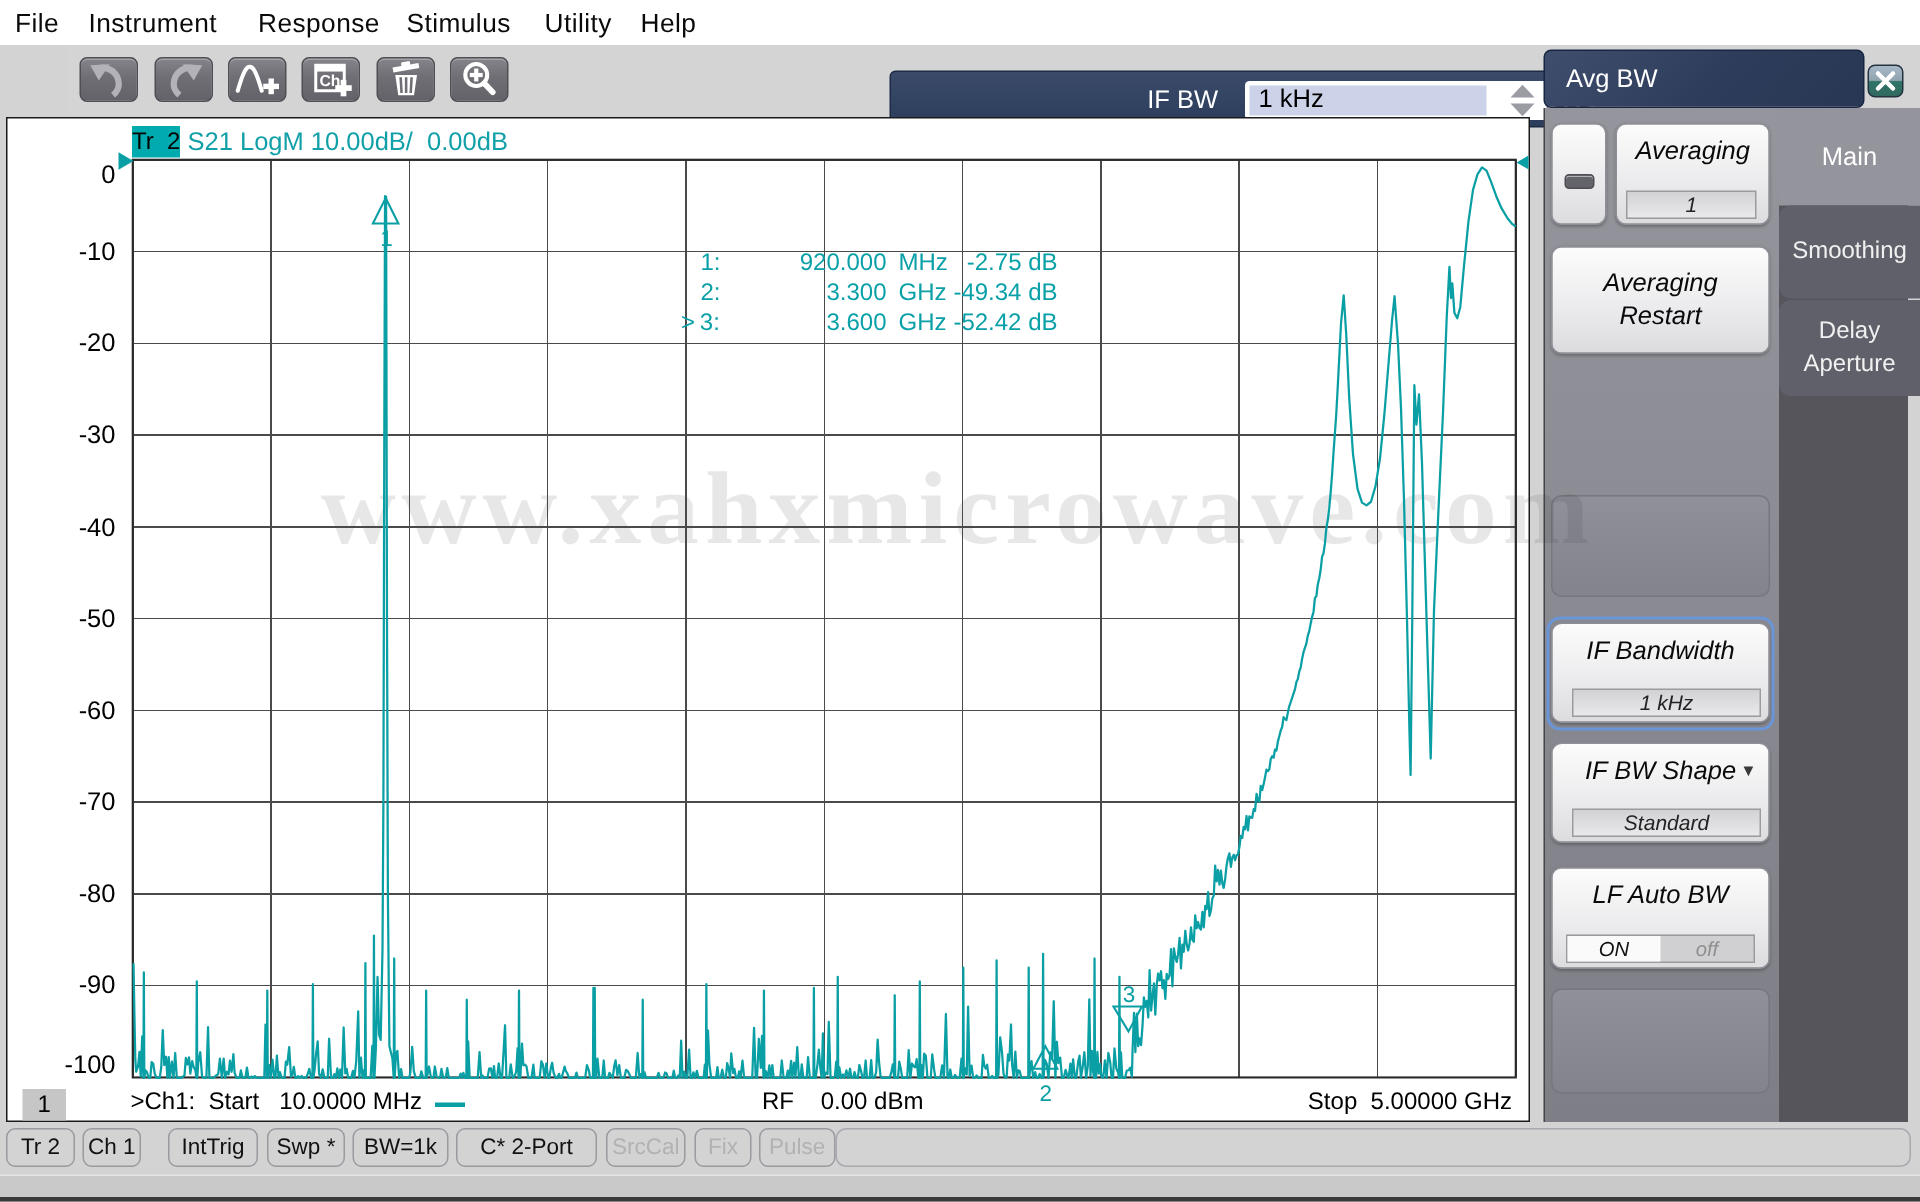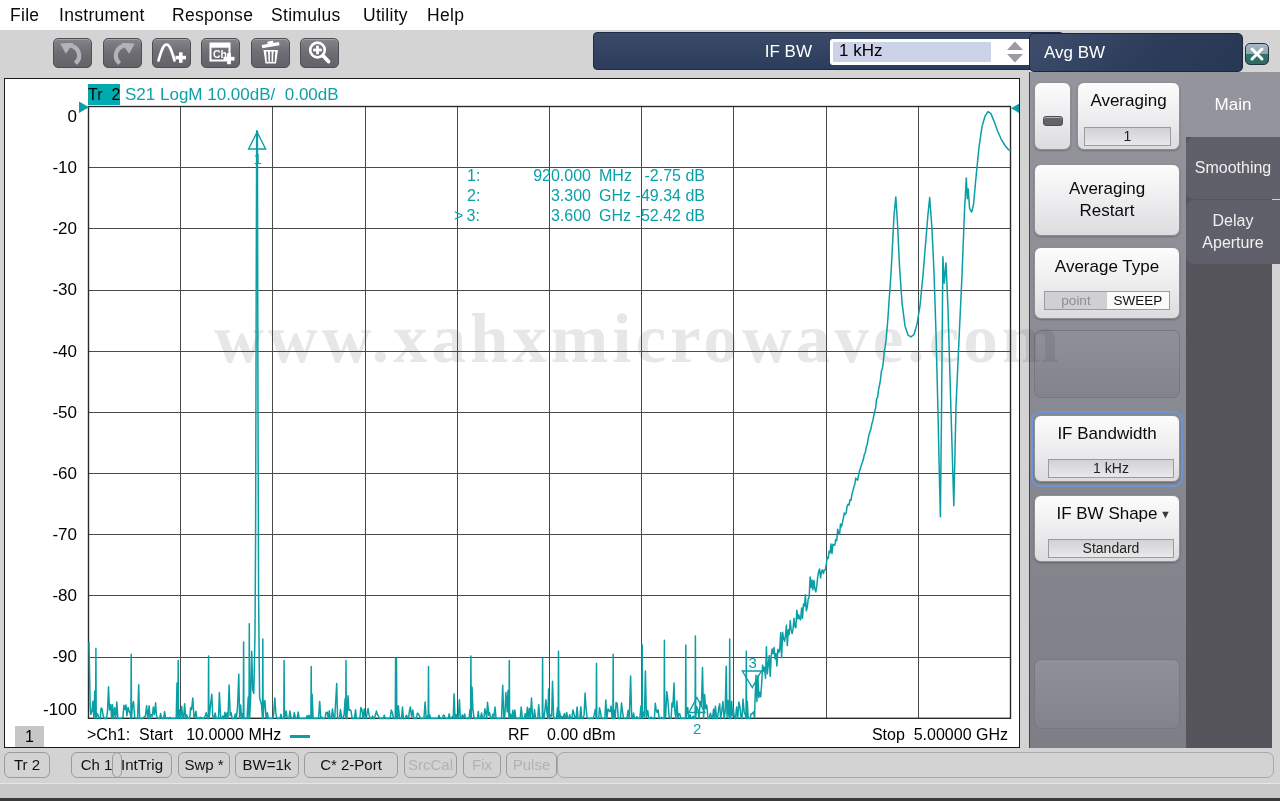--- a/index.html
+++ b/index.html
@@ -3,21 +3,21 @@
 <meta charset="utf-8">
 <style>
 * { margin:0; padding:0; box-sizing:border-box; }
 html,body { width:1280px; height:801px; overflow:hidden; font-family:"Liberation Sans",sans-serif; background:#d3d3d3; }
 #menubar { position:absolute; left:0; top:0; width:1280px; height:30px; background:#ffffff; }
 #menubar span { position:absolute; top:5px; font-size:17.5px; letter-spacing:0.3px; color:#0a0a0a; }
 #toolbar { position:absolute; left:0; top:30px; width:1280px; height:48px; background:#d4d4d4;margin-left:45px; }
 .tbtn { position:absolute; top:8px; width:39px; height:30px; border-radius:5px;
   background:linear-gradient(180deg,#84848a 0%,#6e6e74 45%,#626268 100%);
   border:1px solid #4e4e54; box-shadow:inset 0 1px 0 rgba(255,255,255,0.25); }
-#ifbwbar { position:absolute; left:548px; top:2px; width:471px; height:38px; background:linear-gradient(180deg,#3a4a68,#2c3c5c); border:1px solid #1d2b44; border-radius:4px; }
+#ifbwbar { position:absolute; left:548px; top:17px; width:471px; height:38px; background:linear-gradient(180deg,#3a4a68,#2c3c5c); border:1px solid #1d2b44; border-radius:4px; }
 #ifbwbar .lbl { position:absolute; left:0; top:9px; width:218px; text-align:right; color:#fff; font-size:17px; }
 #ifbwfield { position:absolute; left:236px; top:6px; width:203px; height:26px; background:#fff; border-radius:3px; }
 #ifbwinner { position:absolute; left:3px; top:3px; width:158px; height:20px; background:#ccd3e8; }
 #ifbwfield .val { position:absolute; left:9px; top:2px; font-size:17px; color:#000; }
 #chartwin { position:absolute; left:4px; top:78px; width:1016px; height:670px; background:#ffffff; border:1px solid #1a1a1a; }
 #watermark { position:absolute; left:214px; top:300px; width:980px; font-family:"Liberation Serif",serif; font-weight:bold; font-size:69px; letter-spacing:4px; color:rgba(40,40,45,0.115); z-index:5; }
 #chartsvg { position:absolute; left:0; top:0; z-index:6; }
 .ylab { position:absolute; width:72px; text-align:right; font-size:17px; color:#000; z-index:7; }
 #tr2box { position:absolute; left:83px; top:5px; width:32px; height:21px; background:#00abb0; color:#000; font-size:16px; text-align:center; line-height:21px; z-index:7; }
 #ttl { position:absolute; left:120px; top:6px; font-size:17px; color:#12a0a8; z-index:7; }
@@ -28,21 +28,21 @@
 #panel { position:absolute; left:1029px; top:33px; width:251px; height:715px; }
 #phead { position:absolute; left:0; top:0; width:214px; height:39px; background:linear-gradient(135deg,#3e4e6c 0%,#2c3c5a 55%,#283854 100%); border:1px solid #182640; border-radius:5px; color:#fff; font-size:17px; }
 #phead .t { position:absolute; left:14px; top:9px; }
 #pclose { position:absolute; left:215px; top:9px; width:24px; height:22px; border-radius:5px; background:linear-gradient(180deg,#a8b8c8 0%,#8fa4ae 48%,#2f7468 52%,#31695f 100%); border:1px solid #25323f; color:#fff; font-size:15px; font-weight:bold; text-align:center; }
 #pbody { position:absolute; left:0; top:39px; width:157px; height:676px; background:linear-gradient(180deg,#95959d,#7e7e86); border-left:1px solid #454549; }
 #ptabs { position:absolute; left:157px; top:39px; width:86px; height:676px; background:#55555b; }
 #tabmain { position:absolute; left:0; top:0; width:94px; height:65px; background:#94949c; color:#fff; font-size:17px; text-align:center; line-height:65px; }
 .dtab { position:absolute; left:0; width:94px; background:#60606a; border-radius:8px 0 0 8px; color:#f0f0f0; font-size:16px; text-align:center; }
 .pbtn { position:absolute; left:5px; width:146px; border-radius:7px;
   background:linear-gradient(180deg,#fcfcfc 0%,#ececee 55%,#dcdcde 100%);
-  border:1px solid #8e8e96; box-shadow:0 1px 2px rgba(0,0,0,0.25); font-size:17px; color:#0a0a0a; text-align:center; }
+  border:1px solid #8e8e96; box-shadow:0 1px 2px rgba(0,0,0,0.25); font-size:17px; color:#0a0a0a; text-align:center;font-style:italic; }
 .pbtn.empty { background:linear-gradient(180deg,#90909a,#83838d); border:1px solid #77777f; box-shadow:none; }
 .pval { position:absolute; left:13px; right:5px; height:19px; background:linear-gradient(180deg,#d2d2d4,#e9e9eb); border:1px solid #9a9aa0; font-size:14px; color:#222; text-align:center; line-height:17px; }
 .pseg { position:absolute; left:9px; right:9px; height:19px; background:#d0d0d2; border:1px solid #9a9aa0; display:flex; }
 .pseg div { flex:1; font-size:13.5px; line-height:17px; text-align:center; }
 .pseg .on { background:#fafafa; color:#111; }
 .pseg .off { color:#8e8e8e; }
 #statusbar { position:absolute; left:0; top:748px; width:1280px; height:35px; background:#d3d3d3; }
 .sbtn { position:absolute; top:4px; height:26px; border:1px solid #9a9aa0; border-radius:6px; font-size:15px; color:#111; text-align:center; }
 .sbtn.dis { color:#b2b2b2; }
 #sfield { position:absolute; left:557px; top:4px; width:717px; height:26px; border:1px solid #a8a8ae; border-radius:7px; }
@@ -189,52 +189,52 @@
 </div>
 <div id="panel">
   <div id="pbody"></div>
   <div class="pbtn" style="top:49px;left:5px;width:37px;height:68px">
     <div style="position:absolute;left:8px;top:33px;width:20px;height:10px;border-radius:3px;background:#63636b;border:1px solid #4e4e54;box-shadow:inset 0 1px 0 rgba(255,255,255,0.5)"></div>
   </div>
   <div class="pbtn" style="top:49px;left:48px;width:103px;height:68px;padding-top:8px">Averaging
     <div class="pval" style="top:44px;left:6px;right:8px">1</div>
   </div>
   <div class="pbtn" style="top:131px;height:72px;padding-top:13px;line-height:22px">Averaging<br>Restart</div>
-  <div class="pbtn" style="top:214px;height:72px;padding-top:9px">Average Type
-    <div class="pseg" style="top:43px">
-        <div class="off">point</div>
-        <div class="on">SWEEP</div>
-      </div>
-  </div>
   <div class="pbtn empty" style="top:297px;height:68px"></div>
   <div style="position:absolute;left:2px;top:378px;width:152px;height:76px;border:2px solid #6a96d8;border-radius:9px"></div>
   <div class="pbtn" style="top:382px;height:67px;padding-top:8px">IF Bandwidth
     <div class="pval" style="top:43px">1 kHz</div>
   </div>
   <div class="pbtn" style="top:462px;height:67px;padding-top:8px">IF BW Shape
     <span style="position:absolute;right:8px;top:12px;font-size:11px;color:#3a3a3a">▼</span>
     <div class="pval" style="top:43px">Standard</div>
+  </div>
+  <div class="pbtn" style="top:545px;height:68px;padding-top:8px">LF Auto BW
+    <div class="pseg" style="top:44px">
+        <div class="on">ON</div>
+        <div class="off">off</div>
+      </div>
   </div>
   <div class="pbtn empty" style="top:626px;height:70px"></div>
 
   <div id="ptabs">
     <div id="tabmain">Main</div>
     <div class="dtab" style="top:65px;height:62px;line-height:62px">Smoothing</div>
     <div class="dtab" style="top:128px;height:64px;padding-top:10px;line-height:22px">Delay<br>Aperture</div>
   </div>
   <div id="phead">
       <span class="t">Avg BW</span>
       <div id="pclose"><svg width="22" height="20" viewBox="0 0 22 20">
           <path d="M6,5 L16,15 M16,5 L6,15" stroke="#fff" stroke-width="3" stroke-linecap="round"></path>
         </svg></div>
     </div>
 </div>
 <div id="statusbar">
   <div class="sbtn" style="left:4px;width:46px;line-height:24px">Tr 2</div>
-  <div class="sbtn" style="left:71px;width:51px;line-height:24px">Ch 1</div>
+  <div class="sbtn" style="left:55px;width:39px;line-height:24px">Ch 1</div>
   <div class="sbtn" style="left:112px;width:60px;line-height:24px">IntTrig</div>
   <div class="sbtn" style="left:178px;width:52px;line-height:24px">Swp *</div>
   <div class="sbtn" style="left:235px;width:64px;line-height:24px">BW=1k</div>
   <div class="sbtn" style="left:304px;width:94px;line-height:24px">C* 2-Port</div>
   <div class="sbtn dis" style="left:404px;width:53px;line-height:24px">SrcCal</div>
   <div class="sbtn dis" style="left:463px;width:38px;line-height:24px">Fix</div>
   <div class="sbtn dis" style="left:506px;width:51px;line-height:24px">Pulse</div>
   <div id="sfield"></div>
 </div>
 <div id="botstrip"></div>

